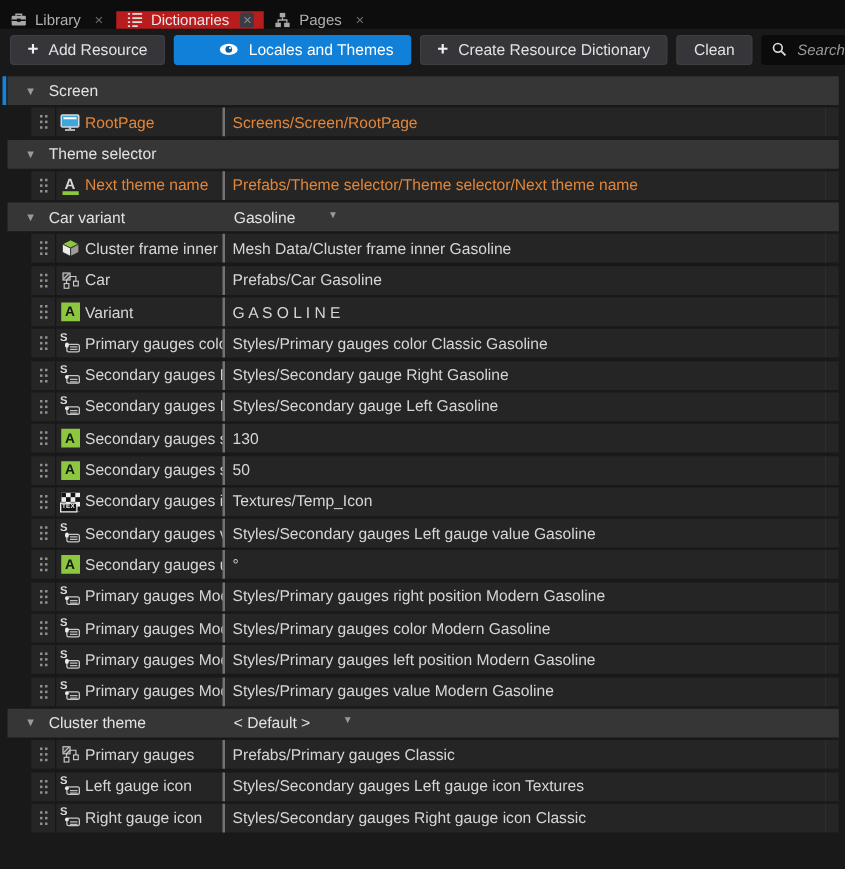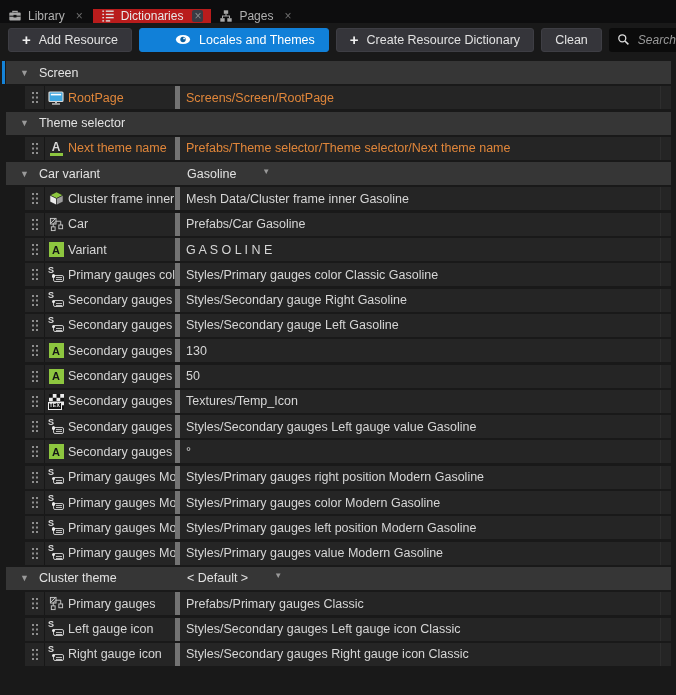--- a/index.html
+++ b/index.html
@@ -50,21 +50,21 @@
           font-size:12.5px; color:#d6d6d6; }
   .hcell { width:20px; align-self:stretch; display:flex; align-items:center;
            justify-content:center; border-right:1px solid #171717; }
   .dots { width:6px; height:11px; position:relative; }
   .dots::before { content:""; position:absolute; left:0; top:0; width:2px; height:2px;
            background:#8f8f8f;
            box-shadow:0 4.5px 0 #8f8f8f, 0 9px 0 #8f8f8f,
                       4px 0 0 #8f8f8f, 4px 4.5px 0 #8f8f8f, 4px 9px 0 #8f8f8f; }
   .icell { width:22px; display:flex; align-items:center; justify-content:center; }
   .ncell { flex:0 0 113px; padding-left:1px; white-space:nowrap; overflow:hidden;
-           border-right:5px solid #737373; align-self:stretch; display:flex; align-items:center; }
+           border-right:2px solid #737373; align-self:stretch; display:flex; align-items:center; }
   .vcell { flex:1 1 auto; padding-left:6px; white-space:nowrap; overflow:hidden; }
   .trow::after { content:""; align-self:stretch; flex:0 0 10px; border-left:1px solid #2e2e2e; }
   .trow.highlight .ncell, .trow.highlight .vcell { color:#e0863a; }
 
   
   .ic-ga { width:15px; height:15px; background:#8dc63f; color:#161616; font-weight:bold;
            font-size:11px; display:flex; align-items:center; justify-content:center; }
   .ic-au { width:15px; height:15px; position:relative; color:#d8d8d8; font-weight:bold;
            font-size:12px; text-align:center; line-height:12px; }
   .ic-au::after { content:""; position:absolute; bottom:0; left:1px; right:1px;
@@ -443,21 +443,21 @@
         </span>
         <span class="icell">
           <span class="ic-style">
             <span class="s">S</span>
             <span class="chip">
               <span class="dot"></span>
             </span>
           </span>
         </span>
         <span class="ncell">Left gauge icon</span>
-        <span class="vcell">Styles/Secondary gauges Left gauge icon Classic</span>
+        <span class="vcell">Styles/Secondary gauges Left gauge icon Textures</span>
       </div>
       <div class="trow">
         <span class="hcell">
           <span class="dots"></span>
         </span>
         <span class="icell">
           <span class="ic-style">
             <span class="s">S</span>
             <span class="chip">
               <span class="dot"></span>

